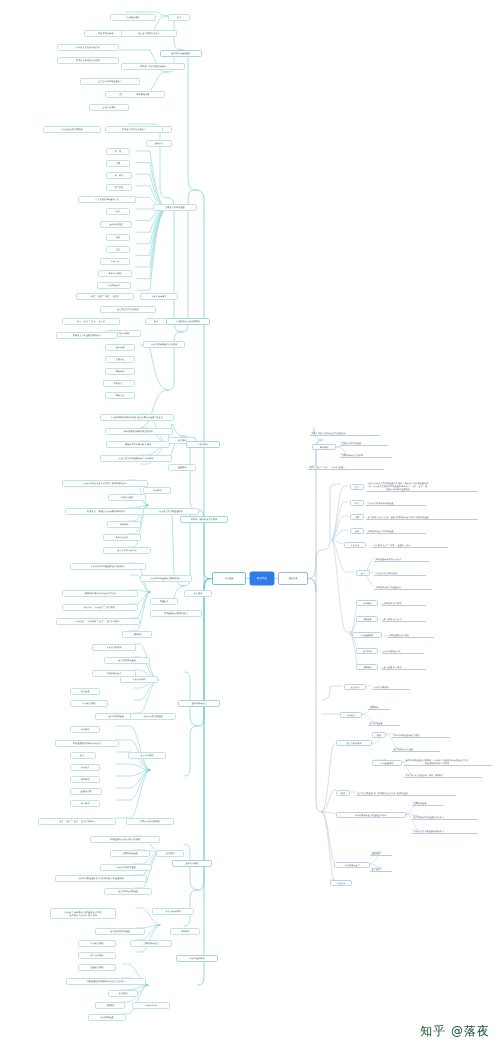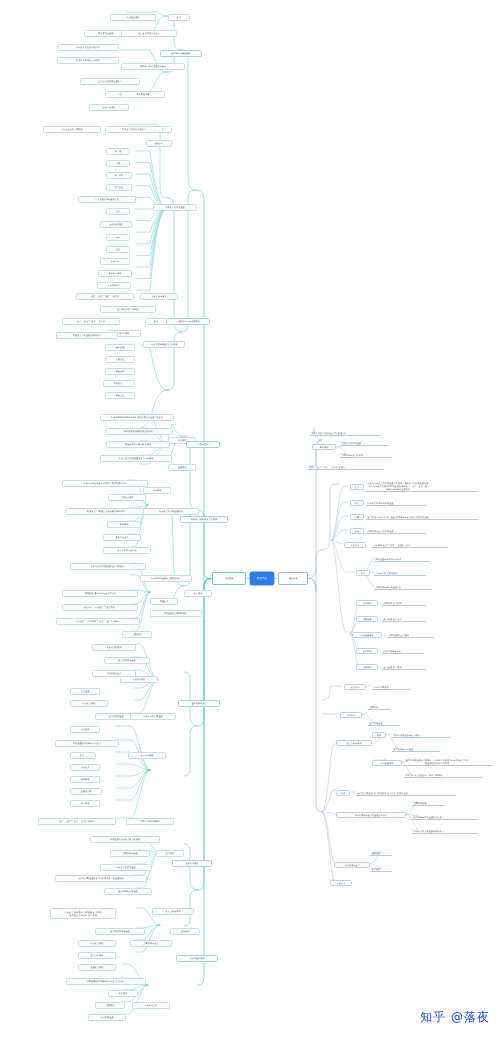--- a/index.html
+++ b/index.html
@@ -21,21 +21,21 @@
   
   .lineR{border-bottom:0.5px solid #b9cbe0;color:#54565c;
          align-items:flex-end;justify-content:flex-start;padding-bottom:0.4px;}
   .boxR{background:#ffffff;border:0.5px solid #bcd0e6;border-radius:1.6px;}
   .boxR.lvl1{border-color:#9bb9da;border-width:0.6px;border-radius:2px;}
 
   .root{background:#2f7ce8;border-radius:2.2px;color:#ffffff;
         font-size:2.4px;letter-spacing:.2px;
         box-shadow:0 0 0 .4px #2f7ce8;}
 
-  .wm{position:absolute;right:10px;bottom:24px;color:#1d4ed8;
+  .wm{position:absolute;right:10px;bottom:10px;color:#14532d;
       font-size:12px;letter-spacing:1px;user-select:none;}
 </style>
 </head>
 <body>
 
 <div id="canvas">
 
   <svg id="edges" viewBox="0 0 500 1050" preserveAspectRatio="none">
       <path d="M246,578.5 L250,578.5" fill="none" stroke="#5fc8c8" stroke-width="0.6" stroke-linecap="round"></path>
       <path d="M274,578.5 L278,578.5" fill="none" stroke="#a8bdd8" stroke-width="0.6" stroke-linecap="round"></path>

